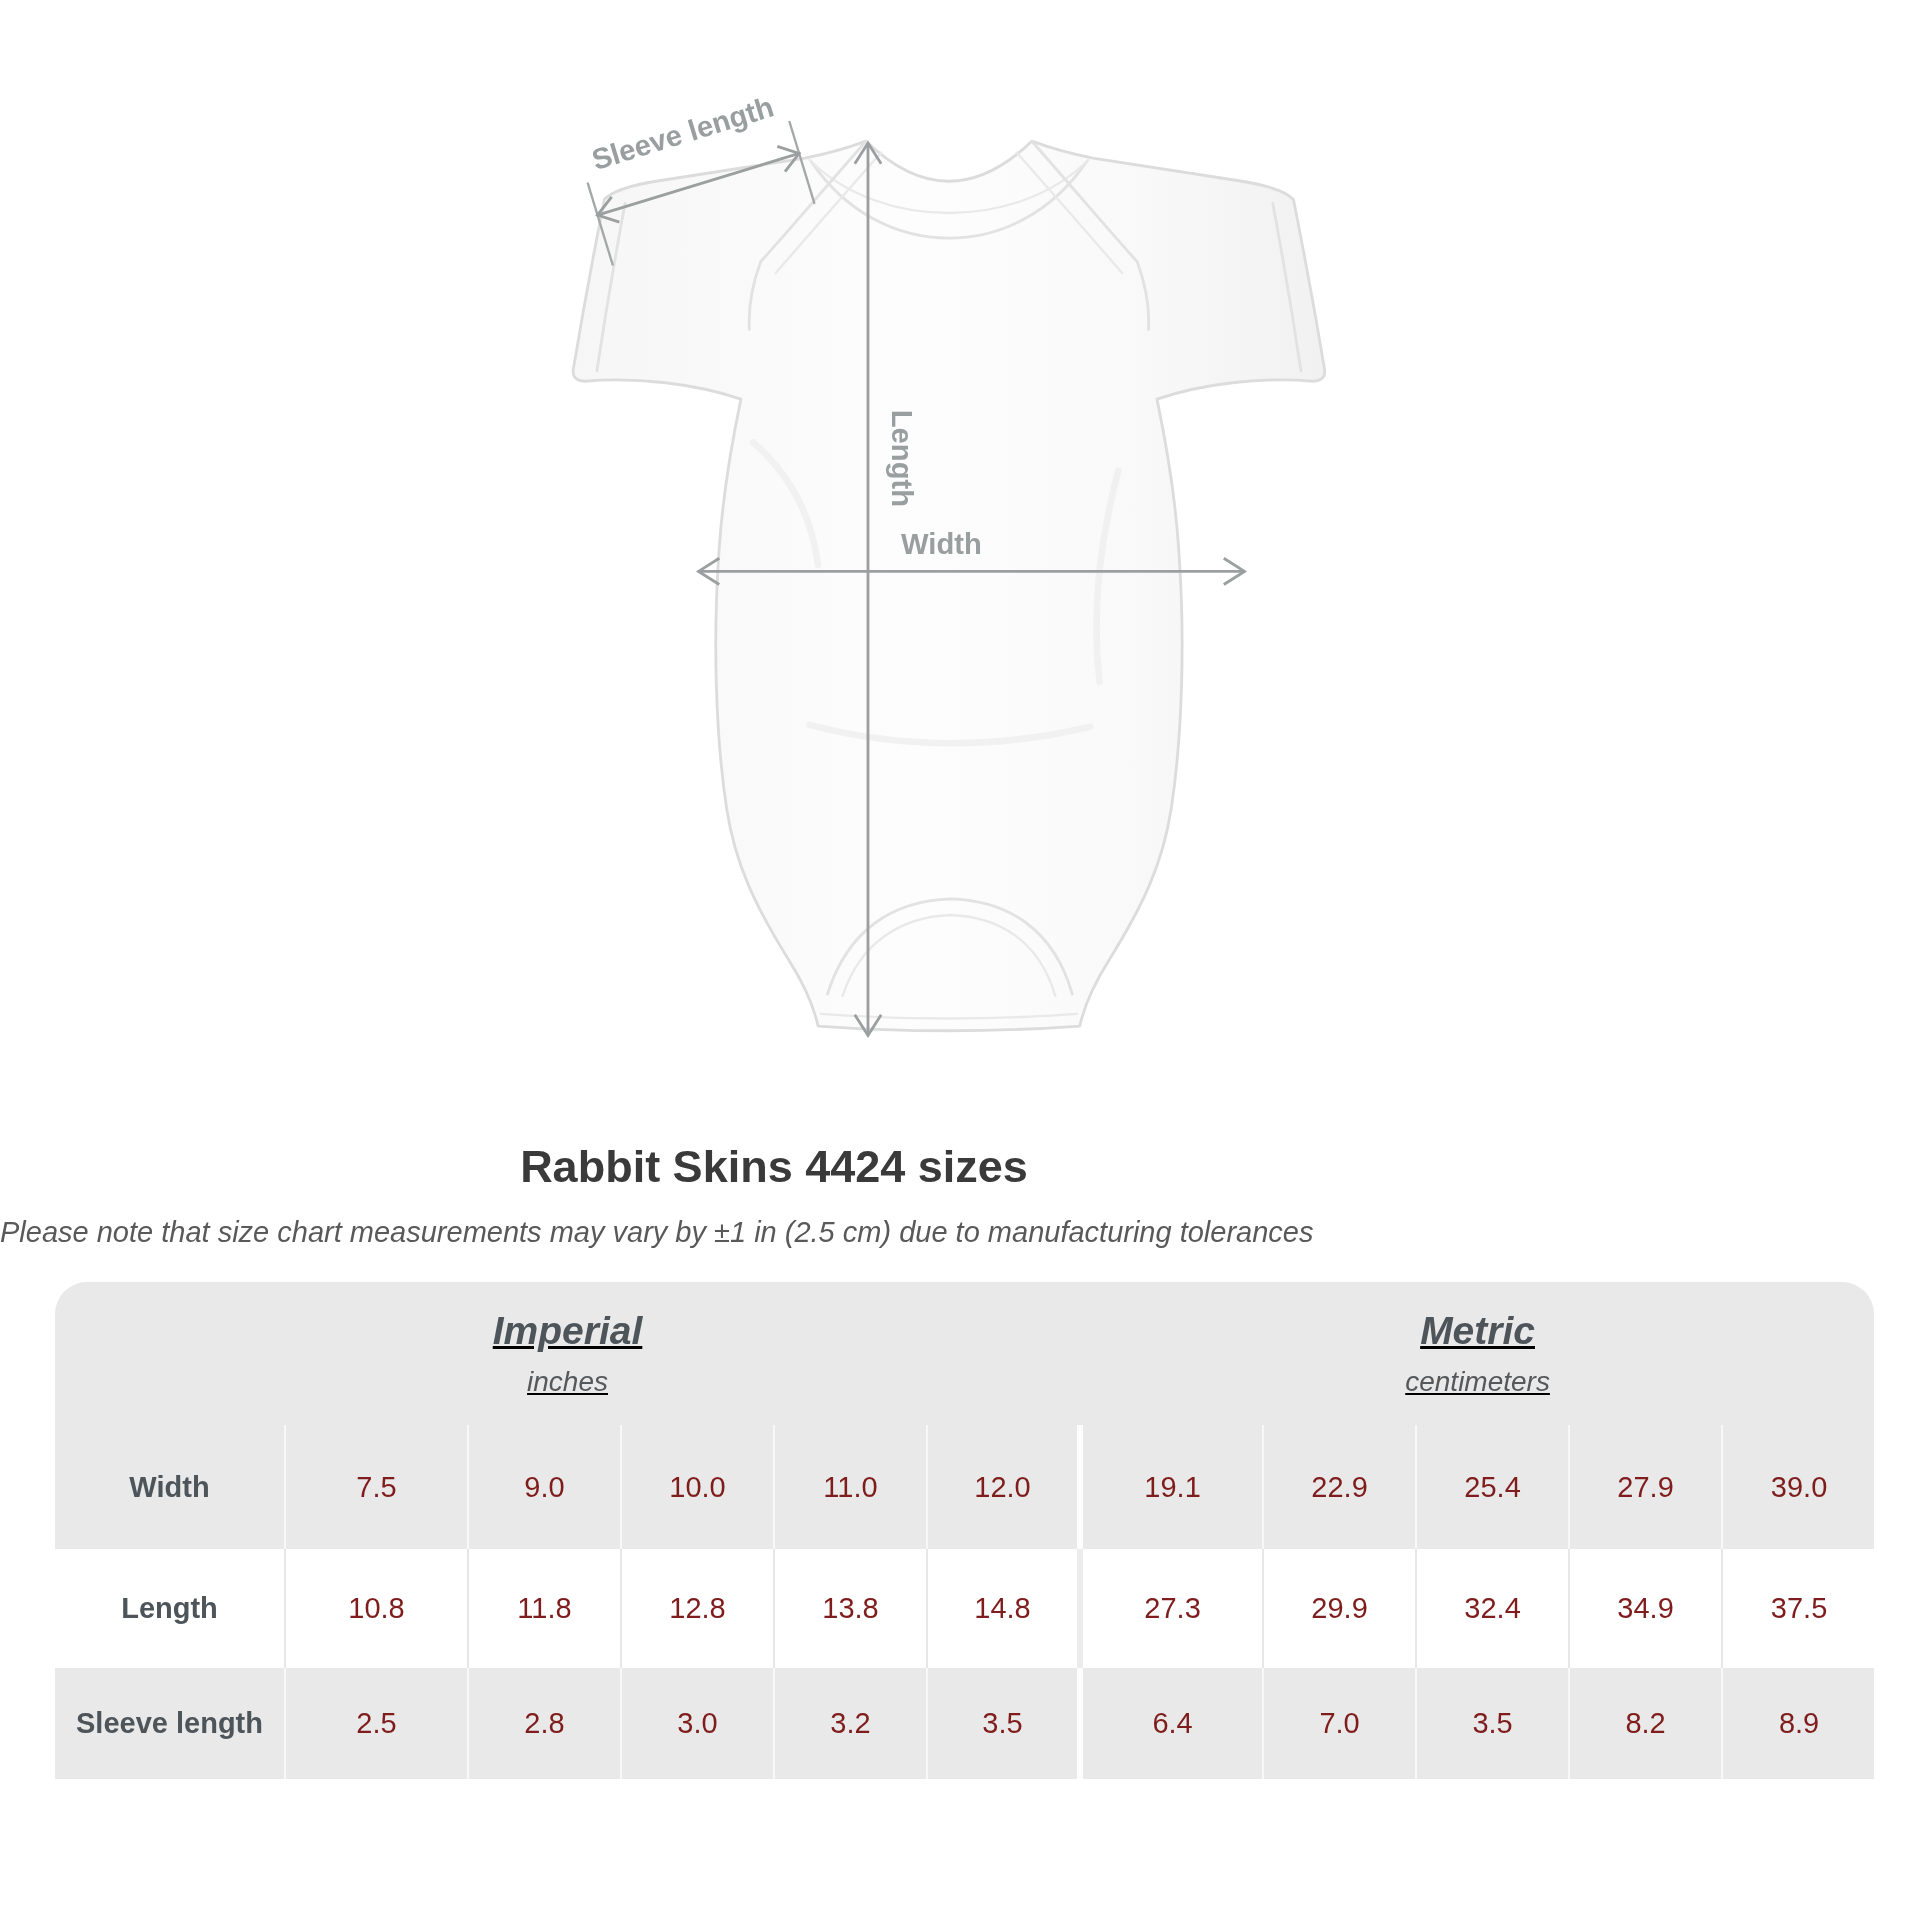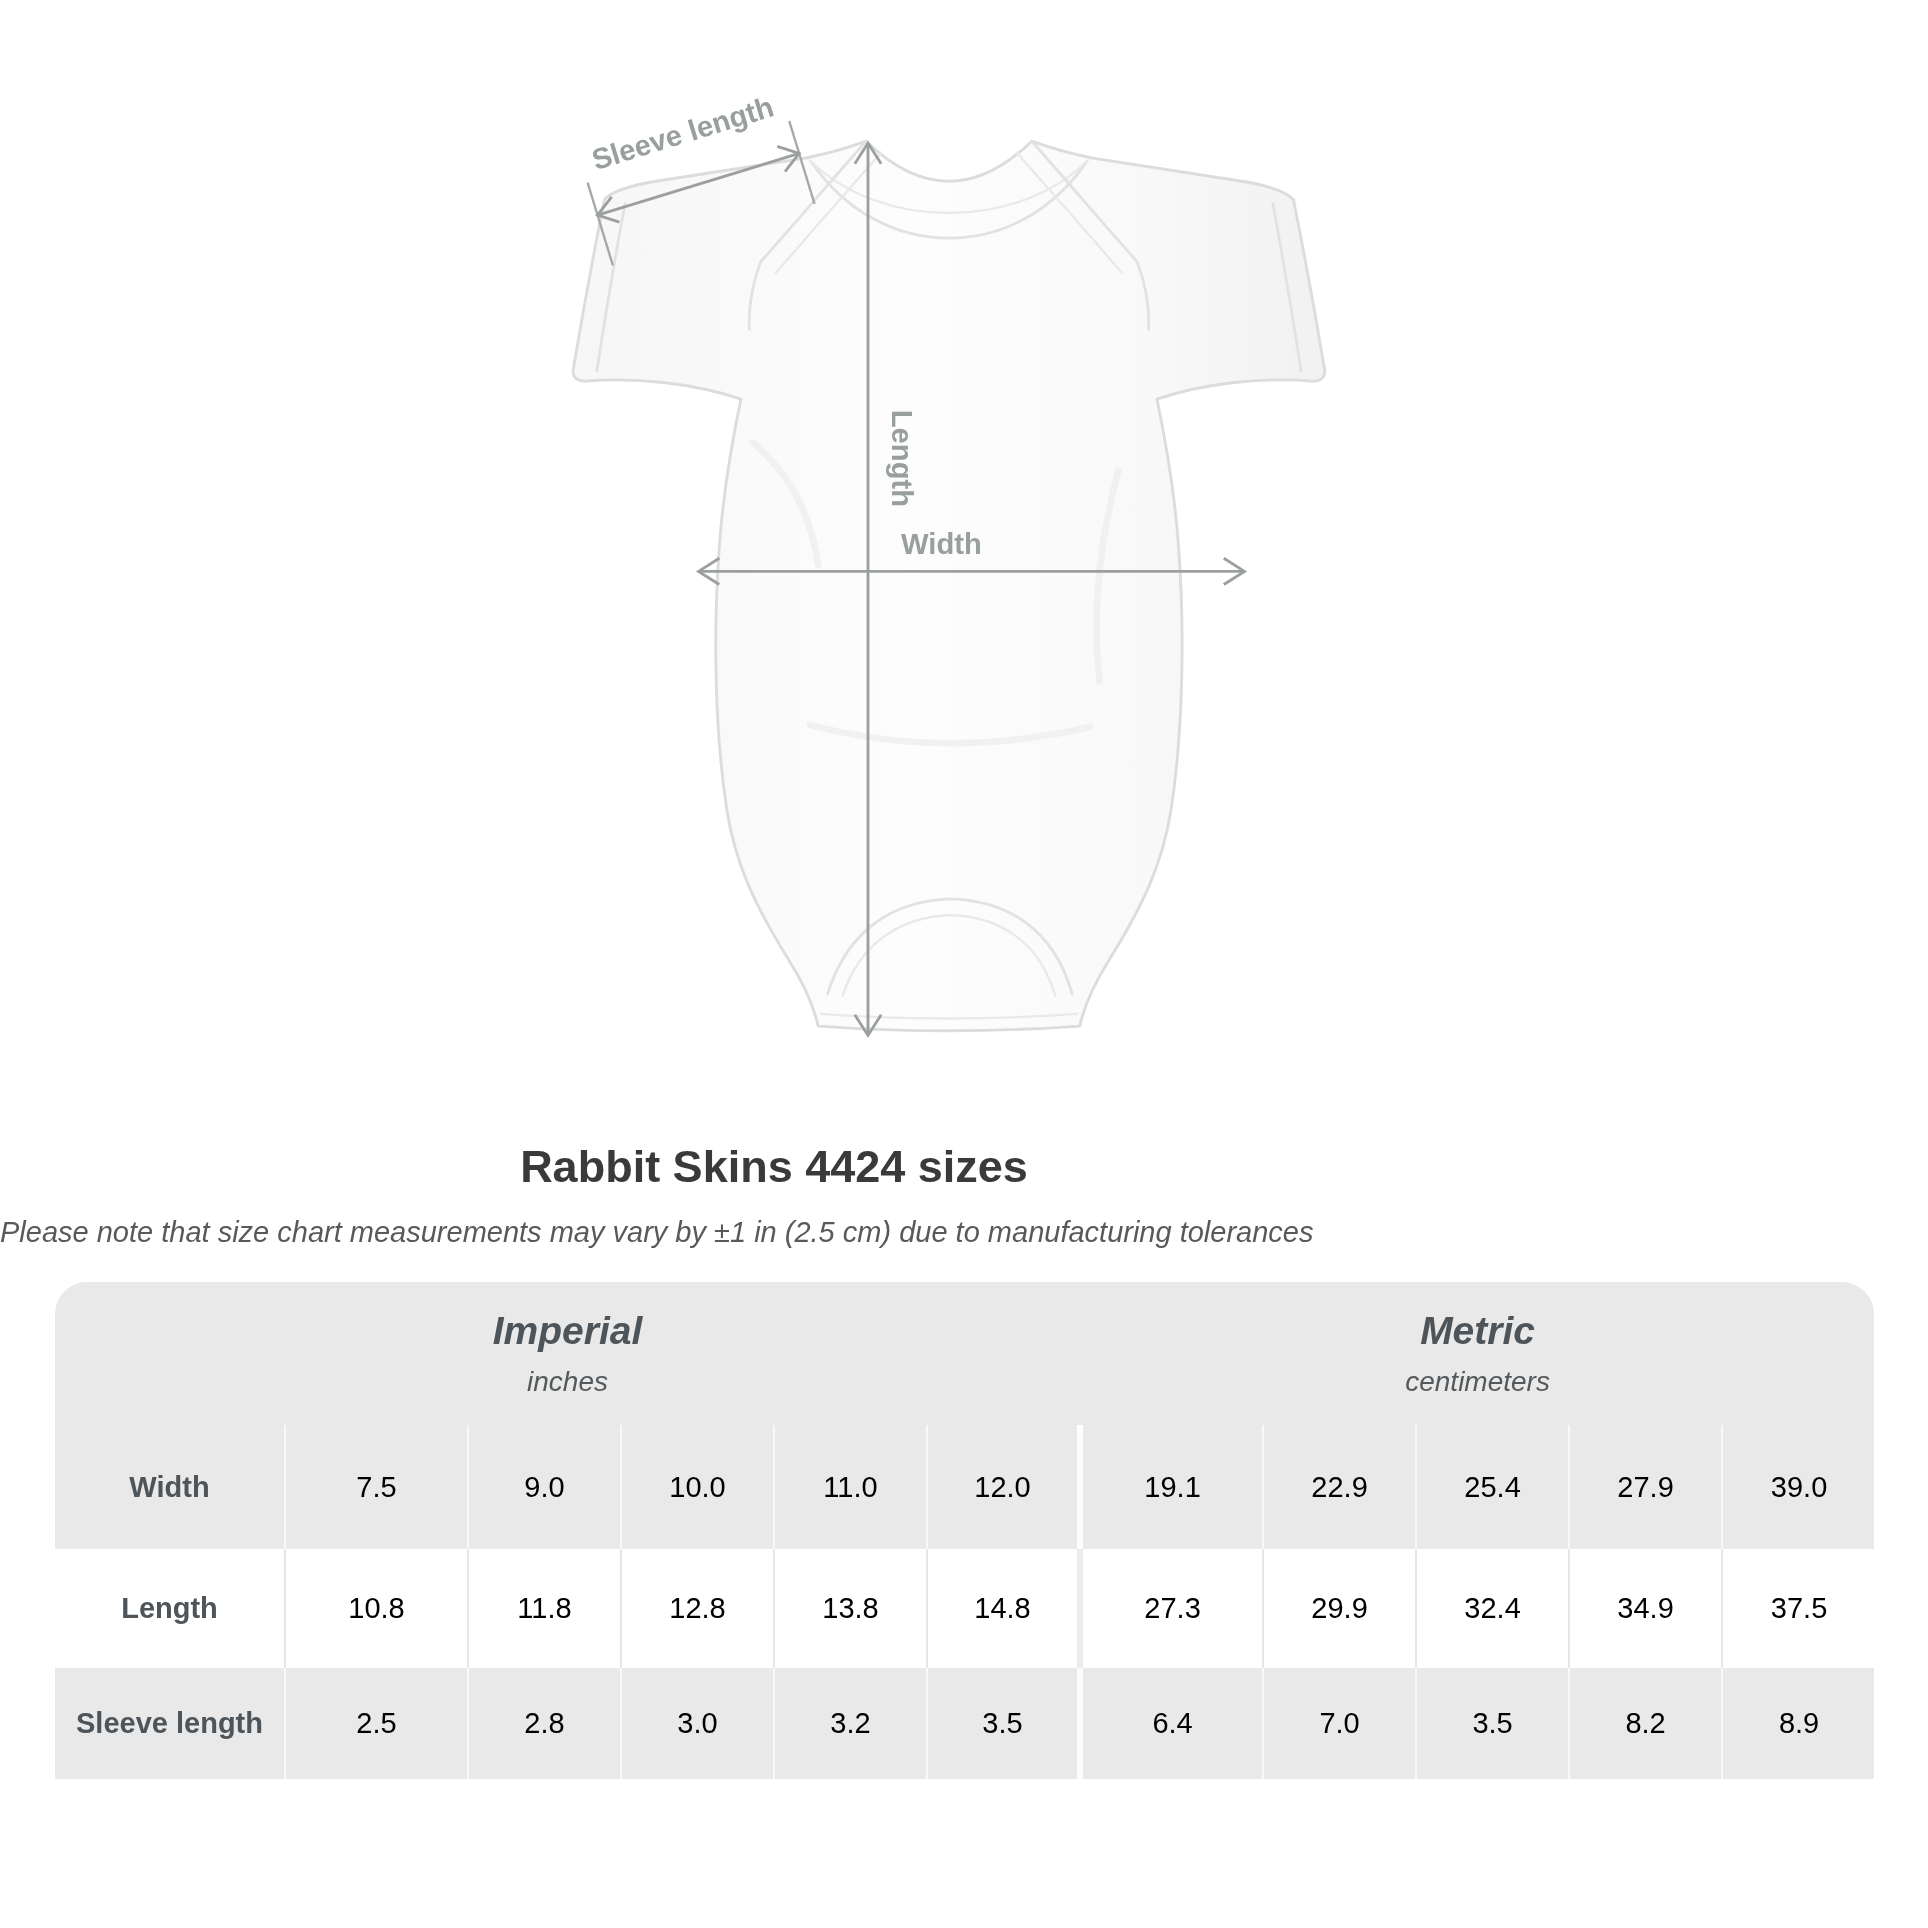--- a/index.html
+++ b/index.html
@@ -29,33 +29,33 @@
   }
 
   
   .tbl-wrap {
     position:absolute; left:55px; top:1282px; width:1819px; height:629px;
     border-radius:32px; overflow:hidden;
   }
   table.size-table { border-collapse:collapse; table-layout:fixed; width:1819px; }
   .size-table td { text-align:center; vertical-align:middle; padding:0; }
 
-  tr.band-row td { background:#e9e9e9; height:143px; }
+  tr.band-row td { background:#e9e9e9; height:143px;text-decoration:underline; }
   .section-label { font-size:39px; font-weight:bold; font-style:italic; color:#4d545a; }
   .section-unit  { font-size:28px; font-style:italic; color:#55595c; margin-top:13px; }
 
   tr.row-white td { background:#ffffff; }
   tr.row-gray  td { background:#e9e9e9; }
   tr.row-white td + td { border-left:2.8px solid #e7e7e7; }
   tr.row-gray  td + td { border-left:2.8px solid #f8f8f8; }
   tr.row-white td.mid { border-left:6.6px solid #ececec; }
   tr.row-gray  td.mid { border-left:6.6px solid #fdfdfd;text-align:center; }
 
   tr.header-row td { height:132px; font-size:29px; font-weight:bold; color:#5c6267; white-space:pre-line; line-height:1.25; }
-  tr.data-row td { font-size:29px; color:#000000; }
+  tr.data-row td { font-size:29px; color:#7f1d1d; }
   tr.data-row td.row-label { font-weight:bold; color:#4d545a; }
   tr.r-width  td { height:124px; }
   tr.r-length td { height:119px; }
   tr.r-sleeve td { height:111px; }
 </style>
 </head>
 <body>
 
 <svg class="diagram" viewBox="0 0 2048 1210" xmlns="http://www.w3.org/2000/svg">
   <defs>

